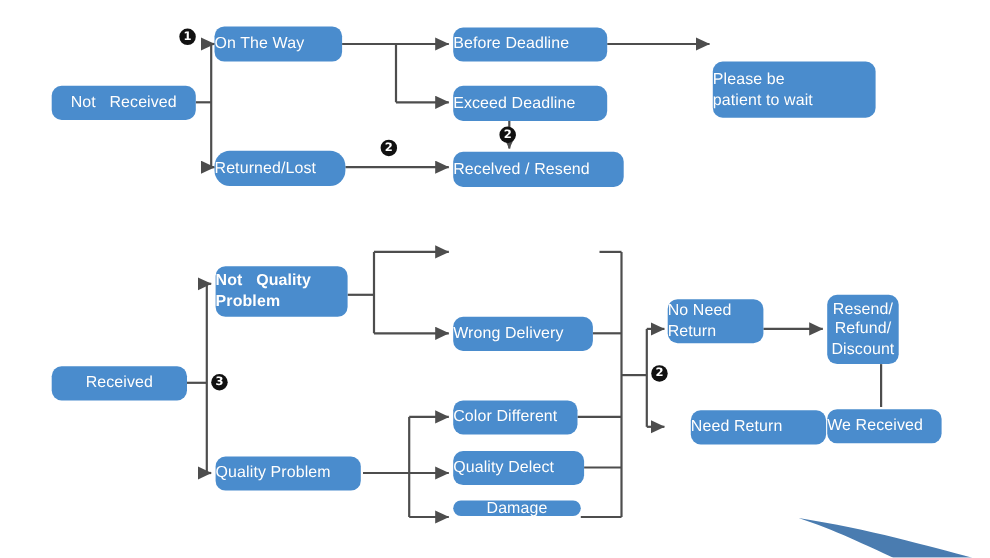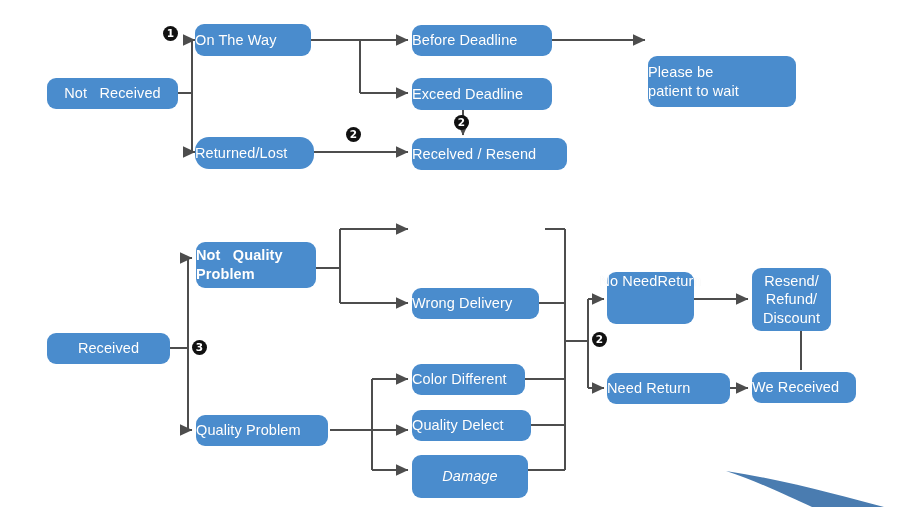--- a/index.html
+++ b/index.html
@@ -180,34 +180,34 @@
   </div>
 
   <div class="node left" style="left:412px; top:364px; width:113px; height:31px;">
     <span class="txt">Color Different</span>
   </div>
 
   <div class="node left" style="left:412px; top:410px; width:119px; height:31px;">
     <span class="txt">Quality Delect</span>
   </div>
 
-  <div class="node center" style="left:412px; top:455px; width:116px; height:43px;font-style:italic;">
+  <div class="node center" style="left:412px; top:455px; width:116px; height:14px;">
     <span class="txt">Damage</span>
   </div>
 
-  <div class="node left" style="left:607px; top:272px; width:87px;  height:52px; flex-direction:row; align-items:flex-start; justify-content:center;">
+  <div class="node left" style="left:607px; top:272px; width:87px;  height:40px; flex-direction:column; align-items:flex-start; justify-content:center;">
     <span class="txt">No Need</span>
     <span class="txt">Return</span>
   </div>
 
-  <div class="node left" style="left:607px; top:373px; width:123px; height:31px;text-align:right;">
+  <div class="node left" style="left:628px; top:373px; width:123px; height:31px;text-align:right;">
     <span class="txt">Need Return</span>
   </div>
 
-  <div class="node center" style="left:752px; top:268px; width:79px;  height:63px; flex-direction:column; justify-content:center;">
+  <div class="node center" style="left:752px; top:268px; width:65px;  height:63px; flex-direction:column; justify-content:center;">
     <span class="txt">Resend/</span>
     <span class="txt">Refund/</span>
     <span class="txt">Discount</span>
   </div>
 
   <div class="node left" style="left:752px; top:372px; width:104px; height:31px;">
     <span class="txt">We Received</span>
   </div>
 
   <div class="badge" style="left:163px; top:26px;">

